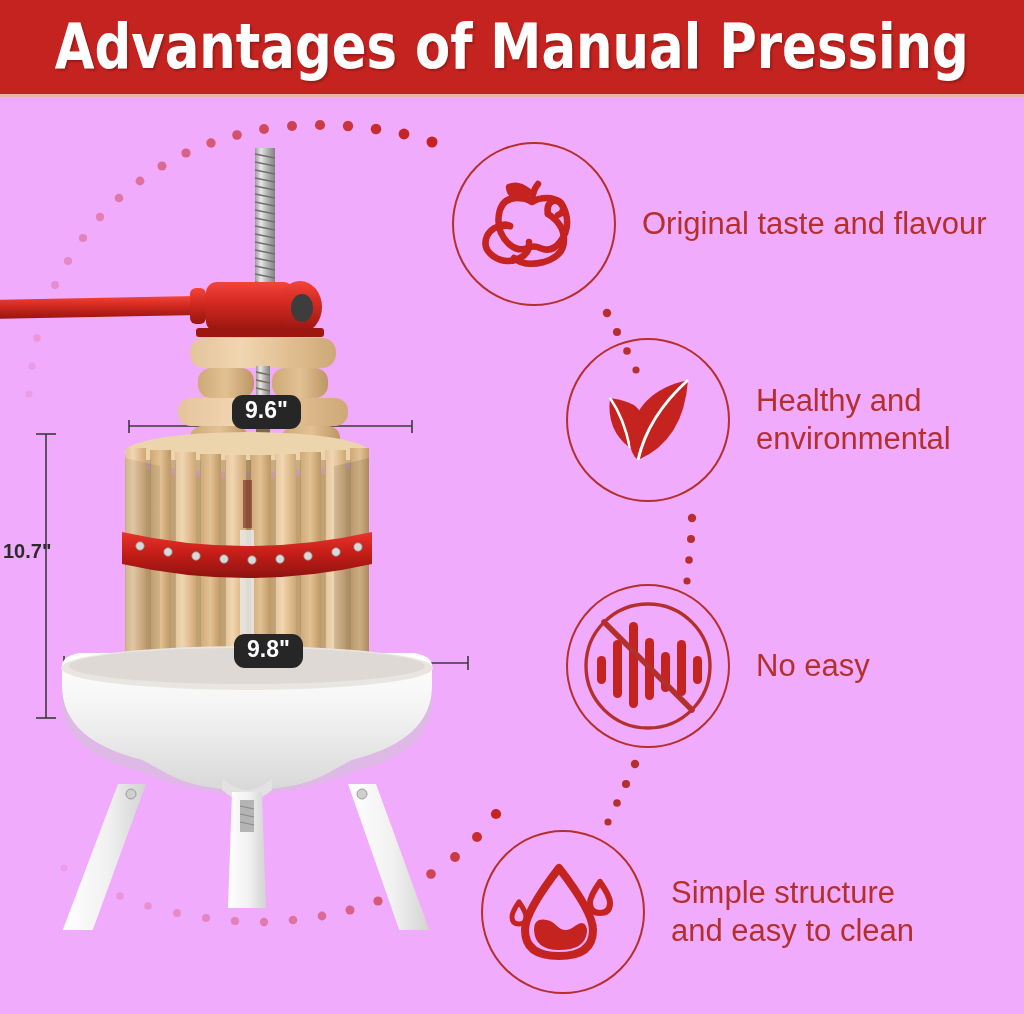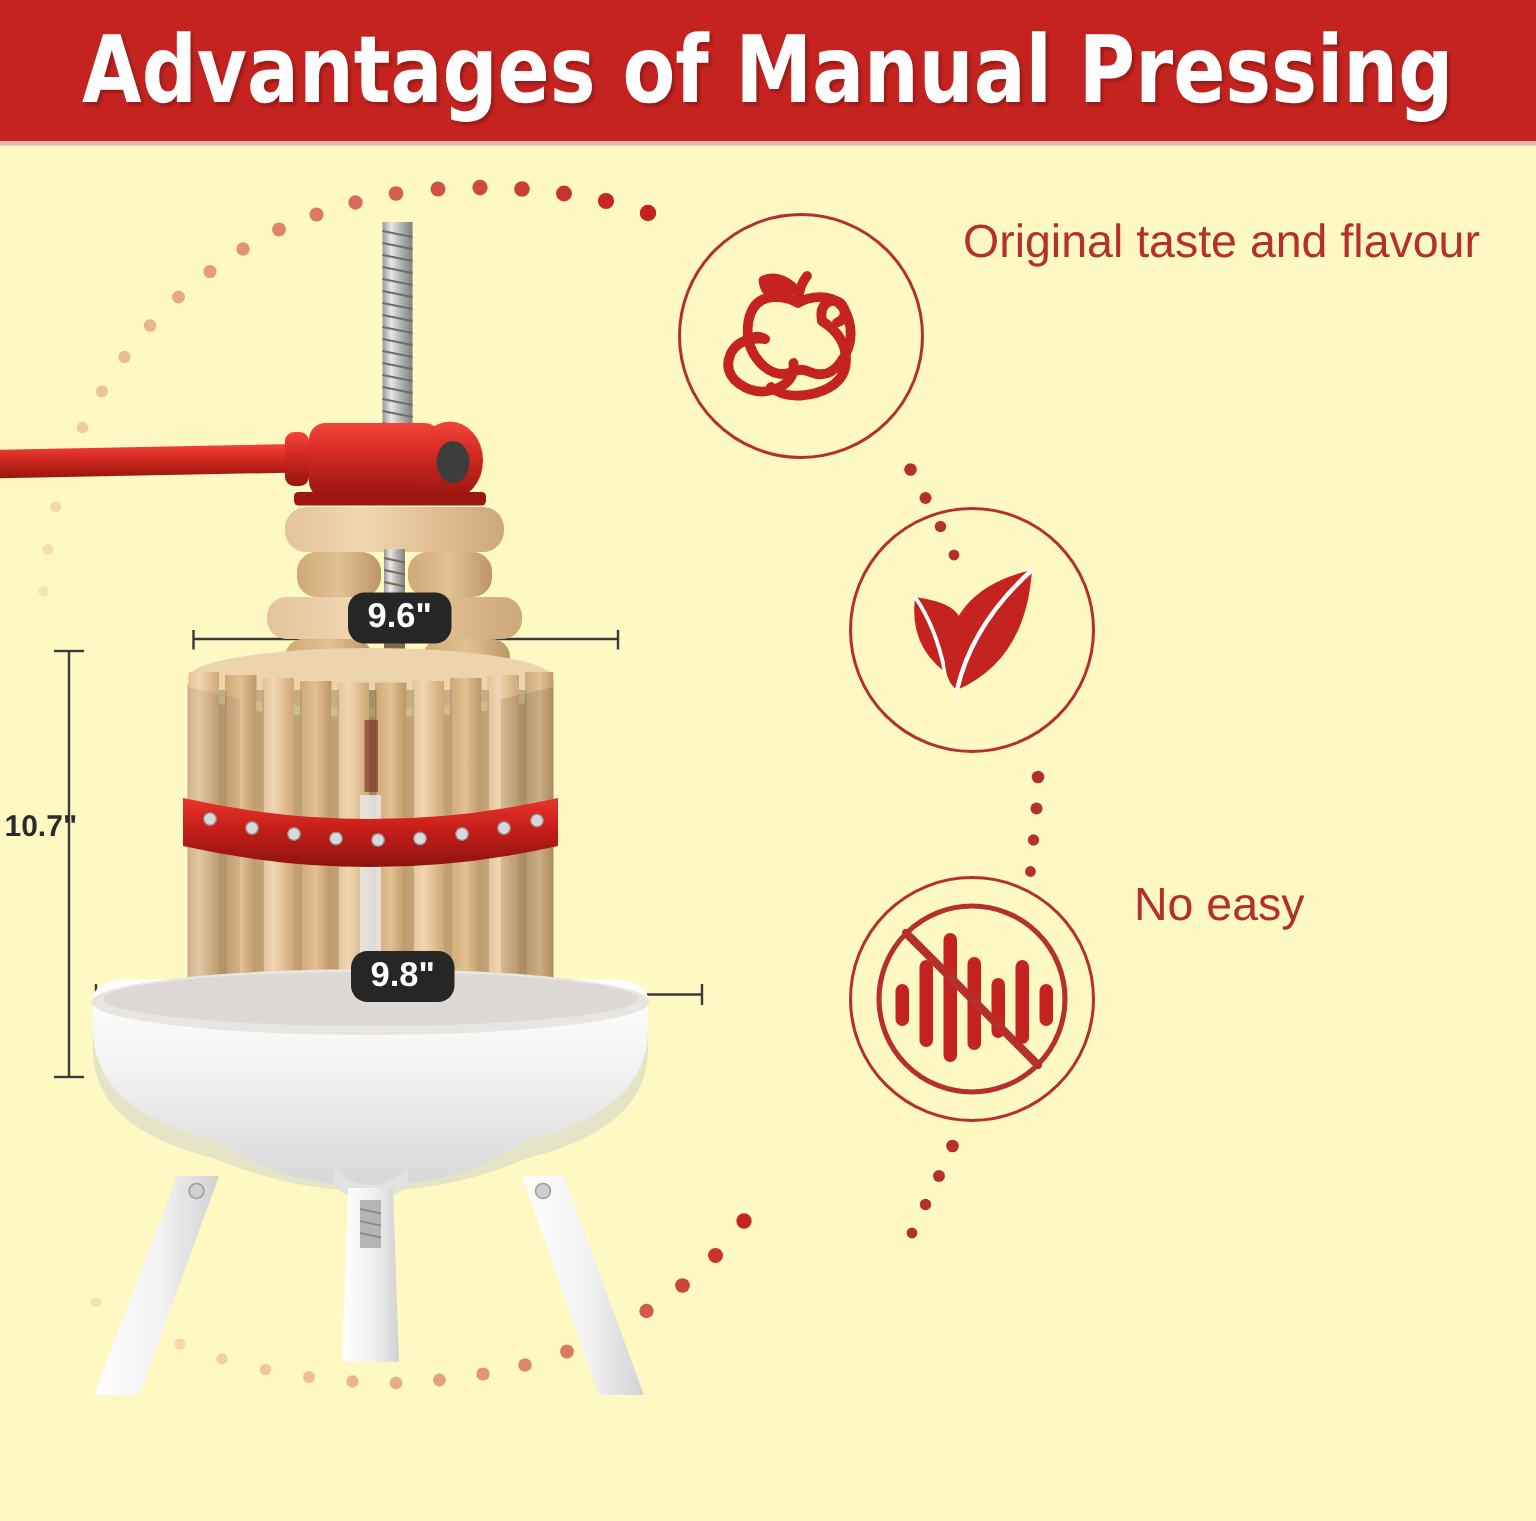--- a/index.html
+++ b/index.html
@@ -7,21 +7,21 @@
     padding: 0;
     background: #ffffff;
   }
   body {
     font-family: "Liberation Sans", sans-serif;
   }
   #page {
     position: relative;
     width: 1024px;
     height: 1014px;
-    background: #fef9c3;
+    background: #f0abfc;
     overflow: hidden;
   }
 
   
   #header-banner {
     position: absolute;
     left: 0; top: 0;
     width: 1024px;
     height: 94px;
     background: #c4231f;
@@ -85,21 +85,21 @@
     white-space: nowrap;
     font-family: "Liberation Sans", sans-serif;
   }
   #dim-badge-top { left: 232px; top: 395px; }
   #dim-badge-mid { left: 234px; top: 634px; }
 
   
   .feature {
     position: absolute;
     display: flex;
-    align-items: flex-start;
+    align-items: center;
   }
   .feature-circle {
     position: relative;
     width: 164px;
     height: 164px;
     flex: 0 0 164px;
     border: 2px solid #b5302c;
     border-radius: 50%;
     box-sizing: border-box;
     display: flex;
@@ -430,20 +430,22 @@
     <div class="feature-circle">
       <svg width="104" height="104" viewBox="0 0 104 104">
 
         <path d="M14 30 Q10 62 34 80 Q46 66 45 48 Q44 34 14 30 Z" fill="#c4231f"></path>
         <path d="M14 30 Q28 50 34 80" fill="none" stroke="#ffffff" stroke-width="2.6"></path>
 
         <path d="M92 12 Q38 24 34 72 Q34 86 42 92 Q88 72 92 12 Z" fill="#c4231f"></path>
         <path d="M92 12 Q52 48 42 92" fill="none" stroke="#ffffff" stroke-width="3"></path>
       </svg>
     </div>
+    <div class="feature-label">Healthy and
+environmental</div>
   </div>
 
   <div class="feature" id="feature-3">
     <div class="feature-circle">
       <svg width="132" height="132" viewBox="0 0 132 132">
 
         <g fill="#c4231f">
           <rect x="15" y="56" width="9" height="28" rx="4.5"></rect>
           <rect x="31" y="40" width="9" height="58" rx="4.5"></rect>
           <rect x="47" y="22" width="9" height="86" rx="4.5"></rect>
@@ -453,14 +455,30 @@
           <rect x="111" y="56" width="9" height="28" rx="4.5"></rect>
         </g>
 
         <circle cx="66" cy="66" r="62" fill="none" stroke="#b5302c" stroke-width="3.4"></circle>
         <line x1="22" y1="22" x2="110" y2="110" stroke="#b5302c" stroke-width="5.5" stroke-linecap="round"></line>
       </svg>
     </div>
     <div class="feature-label">No easy</div>
   </div>
 
+  <div class="feature" id="feature-4">
+    <div class="feature-circle">
+      <svg width="112" height="112" viewBox="0 0 112 112">
+
+        <path d="M52 12 Q18 56 18 74 Q18 100 52 100 Q86 100 86 74 Q86 56 52 12 Z" fill="none" stroke="#c4231f" stroke-width="8" stroke-linejoin="round"></path>
+
+        <path d="M27 74 Q27 66 32 64 Q42 62 50 70 Q58 78 68 70 Q76 64 79 70 Q80 72 80 76 Q78 94 52 94 Q28 94 27 74 Z" fill="#c4231f"></path>
+
+        <path d="M93 26 Q83 40 83 47 Q83 57 93 57 Q103 57 103 47 Q103 40 93 26 Z" fill="none" stroke="#c4231f" stroke-width="6" stroke-linejoin="round"></path>
+
+        <path d="M12 46 Q5 56 5 61 Q5 68 12 68 Q19 68 19 61 Q19 56 12 46 Z" fill="none" stroke="#c4231f" stroke-width="5" stroke-linejoin="round"></path>
+      </svg>
+    </div>
+    <div class="feature-label">Simple structure
+and easy to clean</div>
+  </div>
 
 </div>
 
 </body></html>

